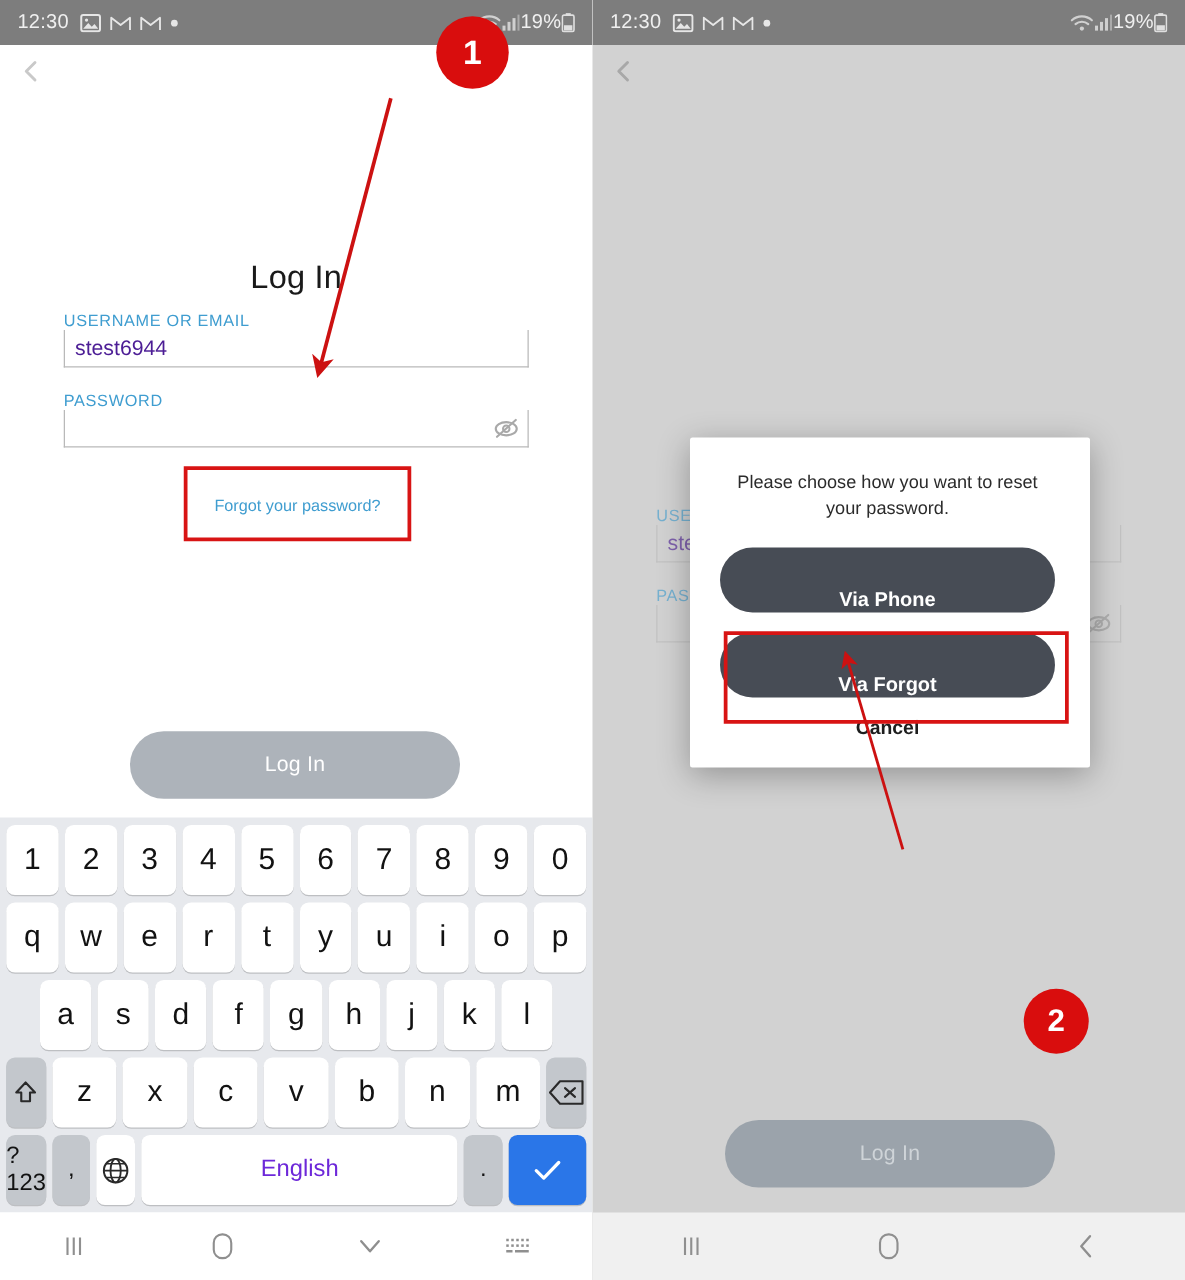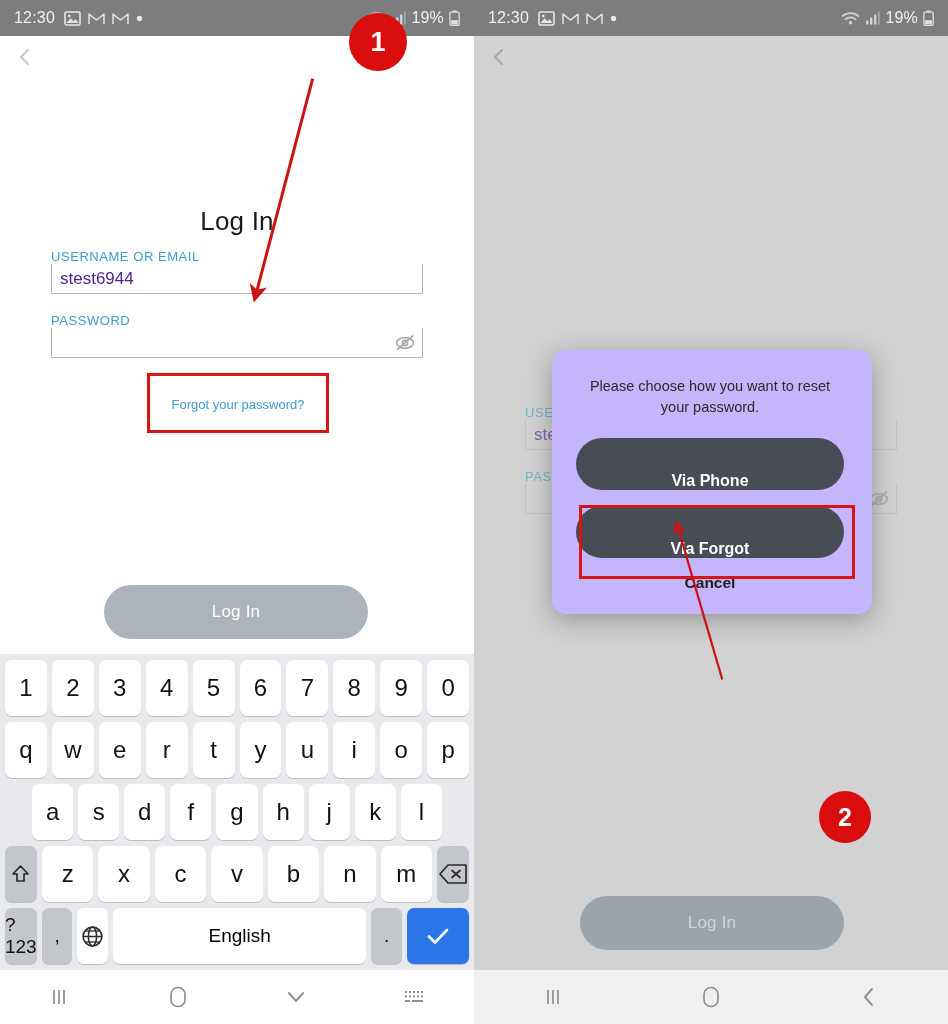--- a/index.html
+++ b/index.html
@@ -19,21 +19,21 @@
   
   .statusbar {
     position: absolute; top: 0; left: 0; width: 100%; height: 36px;
     background: #7d7d7d; color: #f0f0f0;
     display: flex; align-items: center; padding: 0 14px;
     font-size: 15.5px; letter-spacing: .2px;
   }
   .sb-time { margin-right: 9px; font-size: 16px; }
   .sb-icons { display: flex; align-items: center; gap: 7px; }
   .sb-ic { opacity: .92; display: flex; align-items: center; }
-  .sb-right { margin-left: auto; display: flex; align-items: center; gap: 5px; }
+  .sb-right { margin-left: auto; display: flex; align-items: center; }
   .sb-batt-txt { font-size: 16px; }
 
   
   .appbar { position: absolute; top: 36px; left: 0; width: 100%; height: 46px; }
   .back-chevron {
     position: absolute; left: 14px; top: 10px;
     width: 22px; height: 22px; cursor: pointer;
   }
 
   
@@ -79,37 +79,37 @@
     display: flex; flex-direction: column; justify-content: space-between;
   }
   .kb-row { display: flex; justify-content: center; gap: 5px; height: 56px; padding: 0 3px; }
   .key {
     flex: 1; background: #ffffff; border-radius: 7px;
     display: flex; align-items: center; justify-content: center;
     font-size: 24px; color: #121212; cursor: pointer;
     box-shadow: 0 1px 0 rgba(0,0,0,.18);
   }
   .key.fn { background: #c3c7cc; }
-  .key.sp { flex: 5.1; font-size: 15px; color: #000000; }
+  .key.sp { flex: 5.1; font-size: 15px; color: #6d28d9; }
   .key.narrow { flex: .62; }
   .key.enter { background: #2a76e8; flex: 1.25; }
   .kb-row.row3 { padding: 0 30px; }
   .kb-row.row5 .key { font-size: 19px; }
 
   
   .navbar {
     position: absolute; bottom: 0; left: 0; width: 474px; height: 54px;
     display: flex; align-items: center; justify-content: space-around;
   }
   .navbar.light { background: #ffffff; }
   .navbar.grey { background: #f0f0f0; }
   .nav-ic { cursor: pointer; display: flex; align-items: center; justify-content: center; width: 46px; height: 40px; }
   .dialog {
     position: absolute; left: 78px; top: 350px; width: 320px;
-    background: #c4b5fd; border-radius: 14px;
+    background: #ffffff; border-radius: 2px;
     padding: 26px 28px 22px 24px;
     box-shadow: 0 6px 26px rgba(0,0,0,.30);
   }
   .dlg-msg {
     text-align: center; font-size: 14.5px; color: #2b2b2b;
     line-height: 1.42; margin-bottom: 21px;
   }
   .dlg-btn {
     height: 52px; border-radius: 26px; background: #474c55;
     display: flex; align-items: flex-end; justify-content: center;

